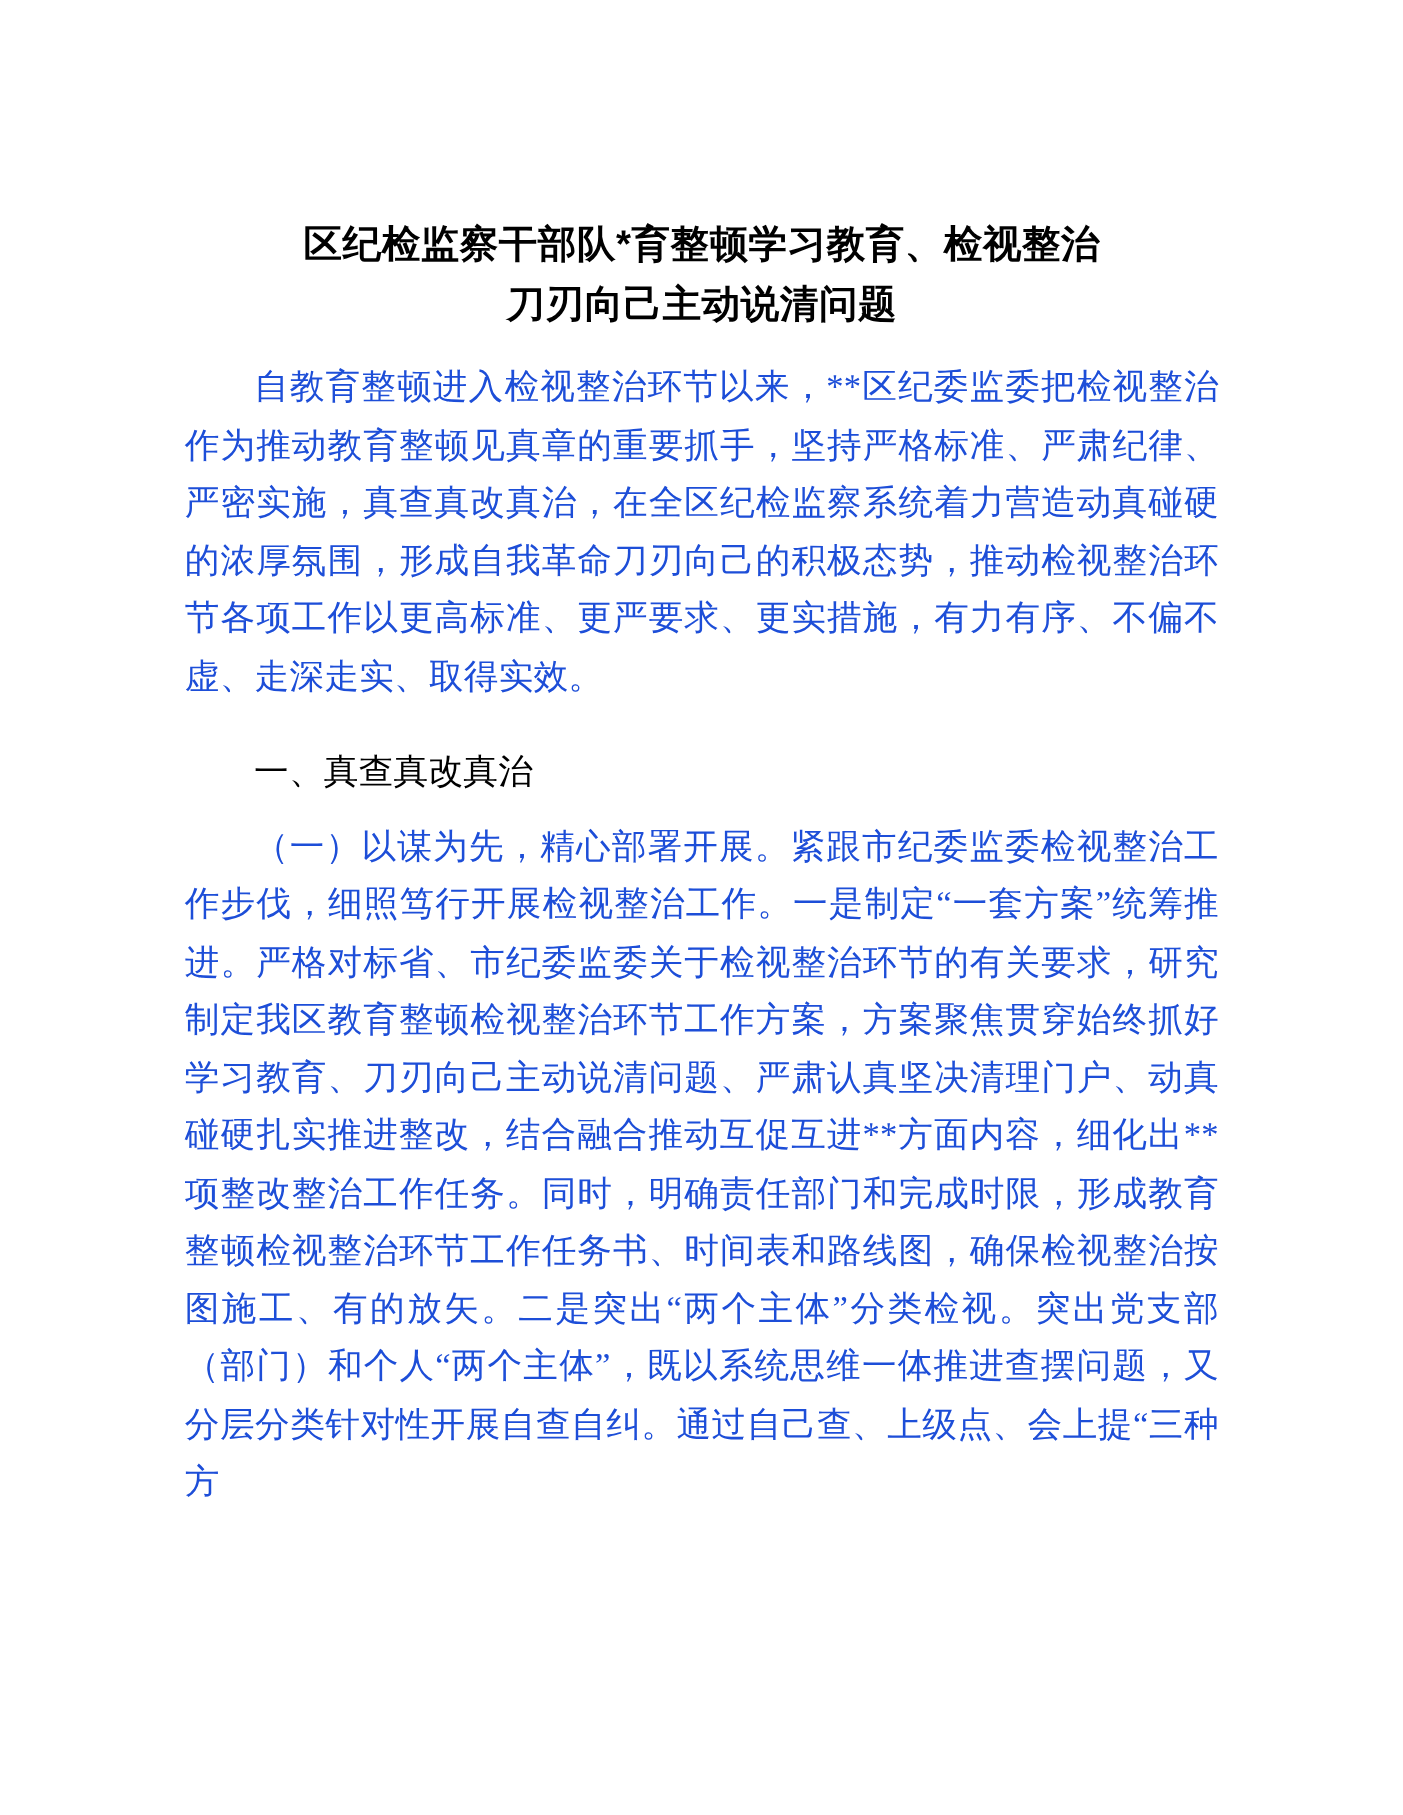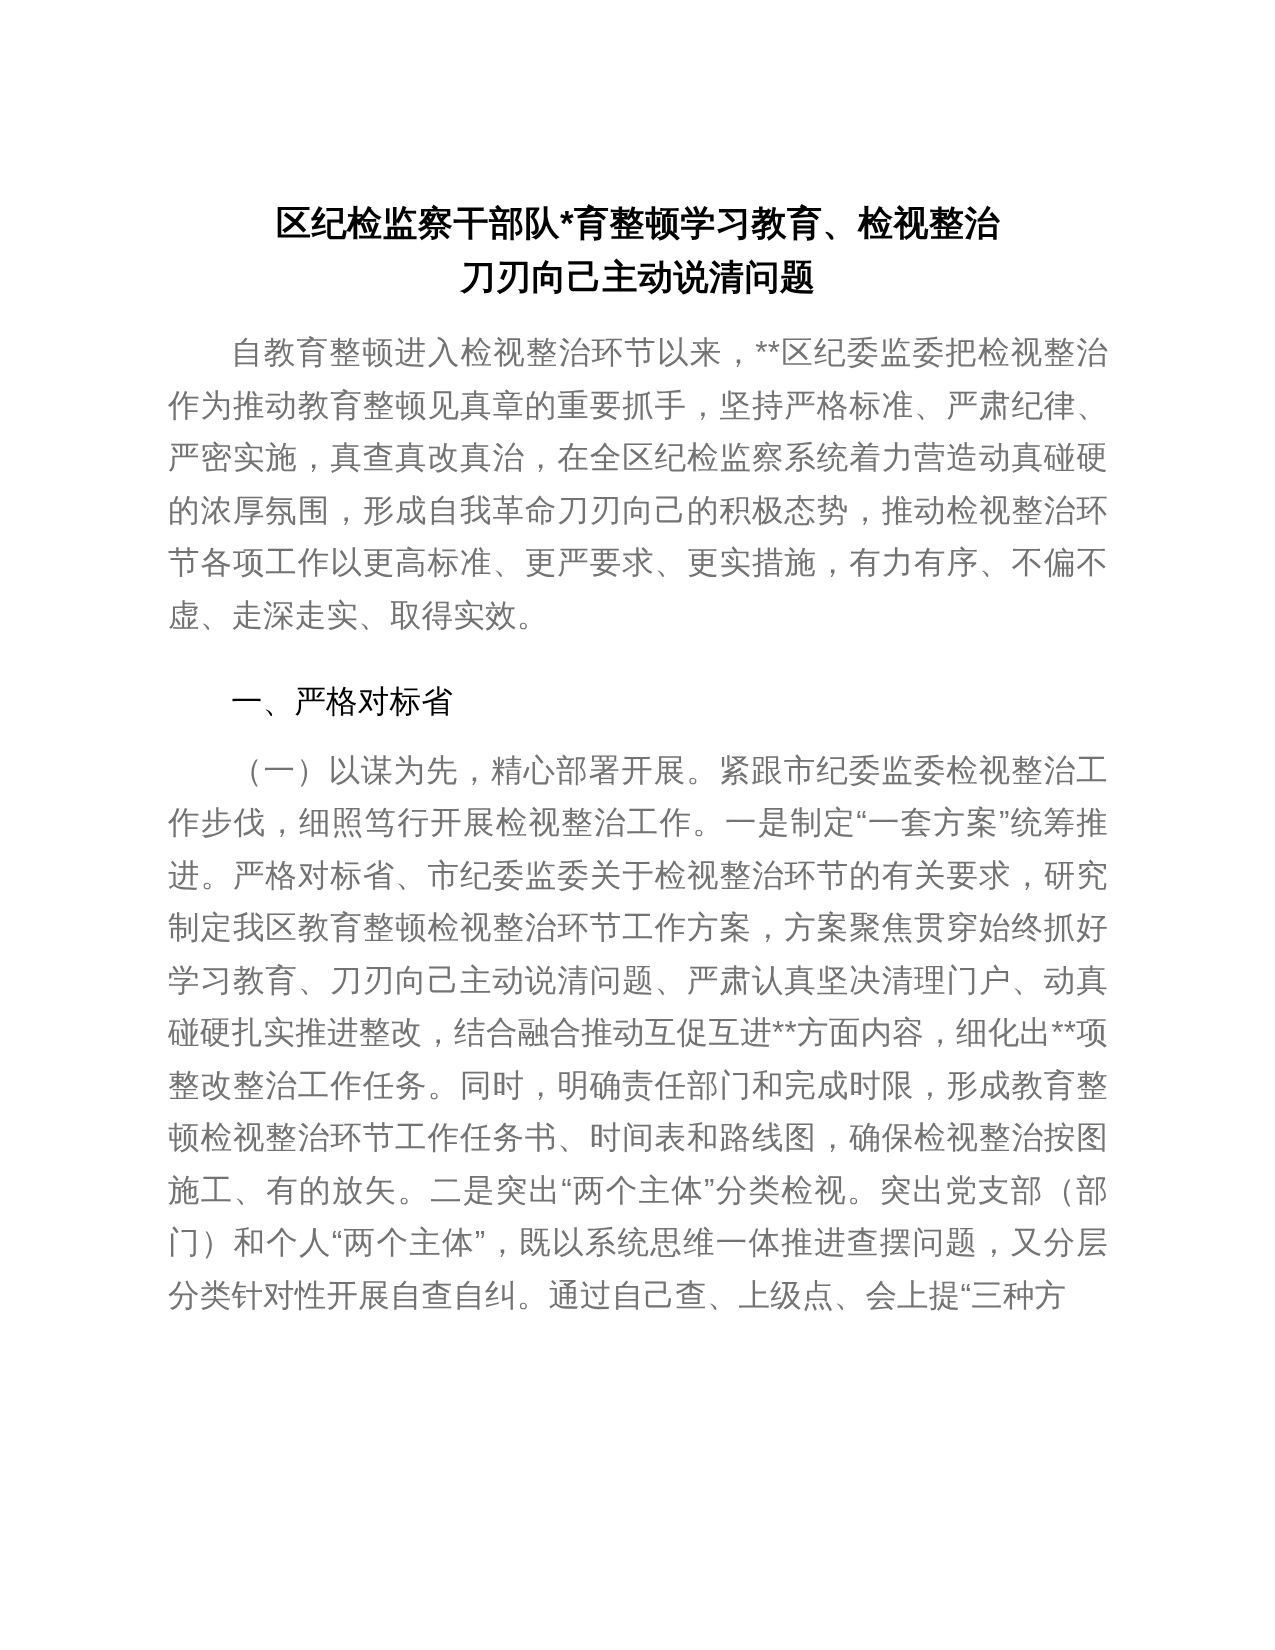--- a/index.html
+++ b/index.html
@@ -39,21 +39,22 @@
     color: #000000;
   }
   .para {
     font-size: 31.5px;
     line-height: 52.5px;
     text-align: justify;
     text-justify: inter-ideograph;
     text-indent: 2em;
     margin: 0 0 2px 0;
     letter-spacing: 0.2px;
-    color: #737373;
+    color: #1d4ed8;
+    font-family: Liberation Serif, serif;
   }
   .section-heading {
     font-size: 31.5px;
     line-height: 52.5px;
     text-align: left;
     text-indent: 2em;
     margin: 18px 0 16px 0;
     letter-spacing: 0.2px;
     color: #000000;
   }
@@ -72,18 +73,18 @@
 
     <h1 class="doc-title">
       <span>区纪检监察干部队*育整顿学习教育、检视整治</span><br>
       <span>刀刃向己主动说清问题</span>
     </h1>
 
     <p class="para para-body">自教育整顿进入检视整治环节以来，**区纪委监委把检视整治作为推动教育整顿见真章的重要抓手，坚持严格标准、严肃纪律、严密实施，真查真改真治，在全区纪检监察系统着力营造动真碰硬的浓厚氛围，形成自我革命刀刃向己的积极态势，推动检视整治环节各项工作以更高标准、更严要求、更实措施，有力有序、不偏不虚、走深走实、取得实效。</p>
 
     <div class="spacer-after-intro"></div>
 
-    <p class="section-heading">一、严格对标省</p>
+    <p class="section-heading">一、真查真改真治</p>
 
     <p class="para para-body">（一）以谋为先，精心部署开展。紧跟市纪委监委检视整治工作步伐，细照笃行开展检视整治工作。一是制定“一套方案”统筹推进。严格对标省、市纪委监委关于检视整治环节的有关要求，研究制定我区教育整顿检视整治环节工作方案，方案聚焦贯穿始终抓好学习教育、刀刃向己主动说清问题、严肃认真坚决清理门户、动真碰硬扎实推进整改，结合融合推动互促互进**方面内容，细化出**项整改整治工作任务。同时，明确责任部门和完成时限，形成教育整顿检视整治环节工作任务书、时间表和路线图，确保检视整治按图施工、有的放矢。二是突出“两个主体”分类检视。突出党支部（部门）和个人“两个主体”，既以系统思维一体推进查摆问题，又分层分类针对性开展自查自纠。通过自己查、上级点、会上提“三种方</p>
 
   </div>
 </div>
 
 </body></html>

